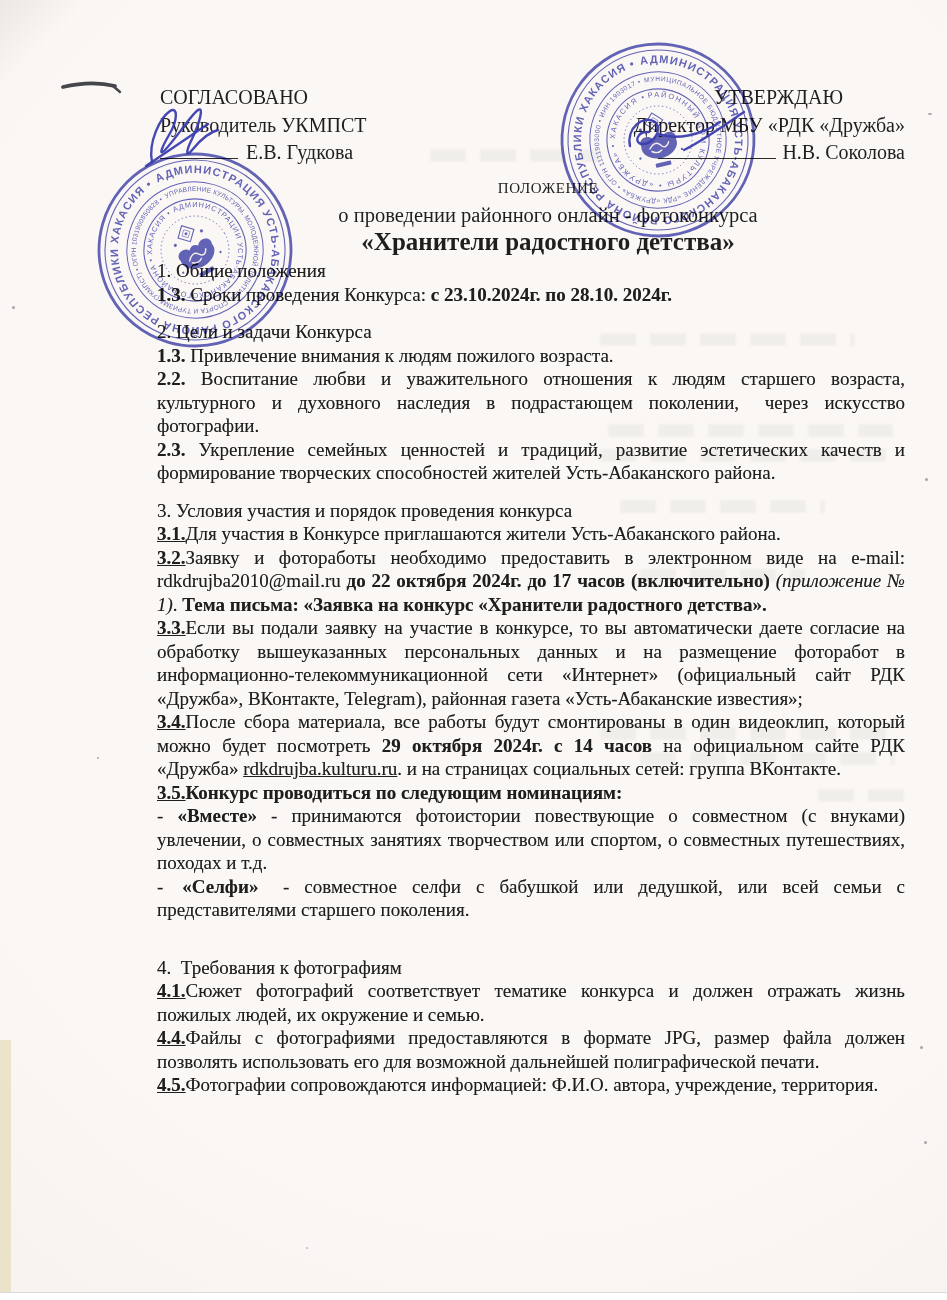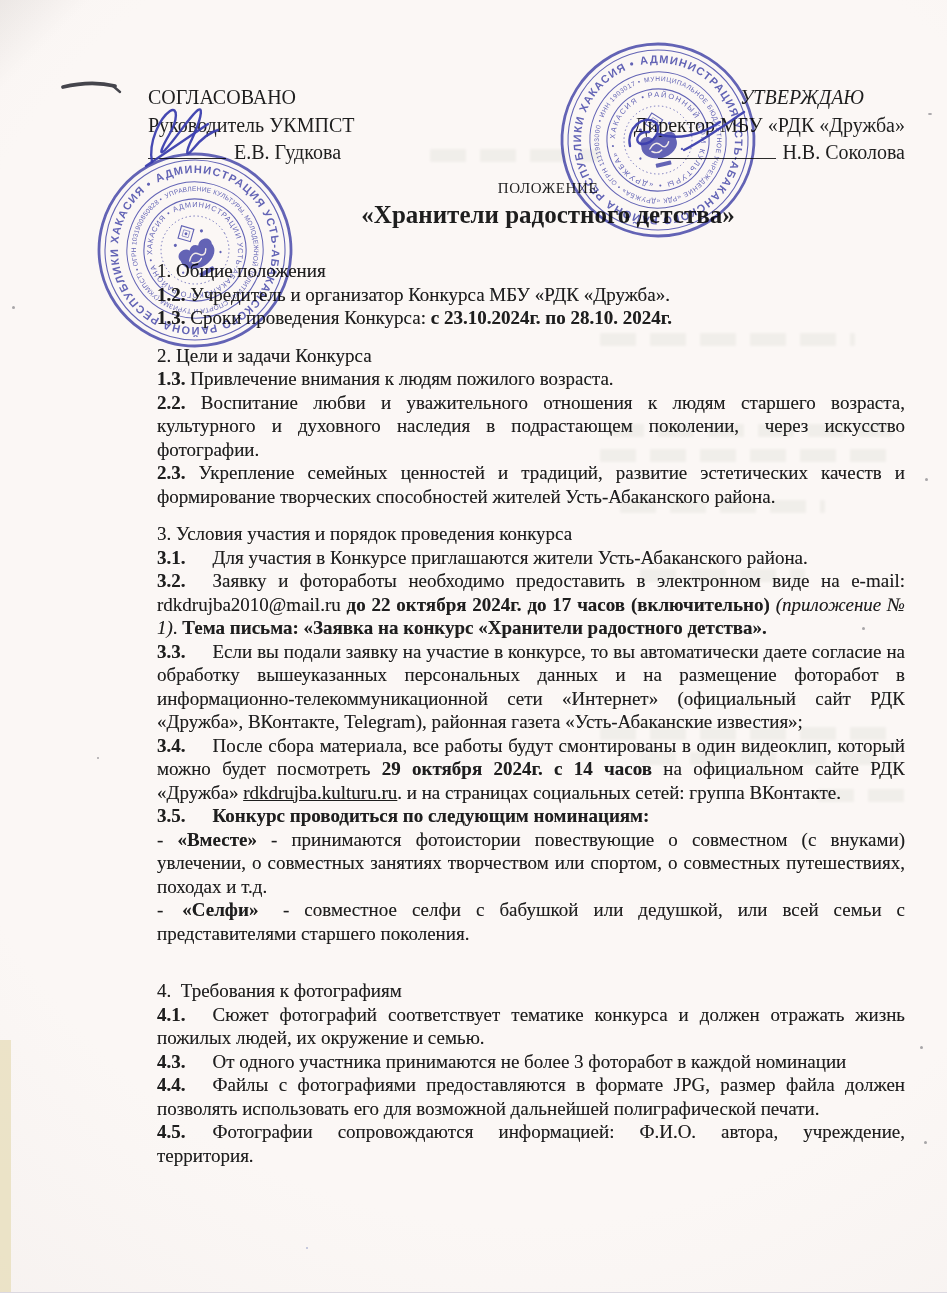--- a/index.html
+++ b/index.html
@@ -21,23 +21,23 @@
 
   
   .ghost{
     position:absolute;height:13px;border-radius:2px;
     background:repeating-linear-gradient(90deg, rgba(128,138,118,.5) 0 36px, rgba(128,138,118,0) 36px 50px);
     opacity:.16;filter:blur(1.3px);
   }
 
   
   .approve{position:absolute;top:84px;font-size:20px;line-height:27.5px;white-space:nowrap;}
-  .approve.left{left:148px;width:330px;}
+  .approve.left{left:160px;width:330px;}
   .approve.right{left:605px;width:300px;text-align:right;}
-  .approve.right .l1 span{margin-right:41px;display:inline-block;font-style:italic;}
+  .approve.right .l1 span{margin-right:62px;display:inline-block;}
   .sig-underline{display:inline-block;border-bottom:1.6px solid #2b2b2b;height:14px;vertical-align:baseline;}
   .approve.left .sig-underline{width:78px;margin-right:8px;}
   .approve.right .sig-underline{width:118px;margin-right:6px;}
 
   
   .title-block{position:absolute;left:157px;top:174px;width:748px;text-align:center;transform:translateX(17px);}
   .title-block .t1{font-size:15px;font-weight:normal;letter-spacing:.6px;line-height:28px;}
   .title-block .t2{font-size:20.5px;line-height:27px;}
   .title-block .t3{font-size:25px;font-weight:bold;line-height:26px;}
 
@@ -46,21 +46,21 @@
     position:absolute;left:157px;top:259px;width:748px;
     font-size:19px;line-height:23.5px;text-align:justify;
     text-shadow:0 0 .4px rgba(40,40,40,.45);
   }
   .doc-body section + section{margin-top:14px;}
   .doc-body section.gap-before{margin-top:34px;}
   .sec-heading{font-weight:normal;}
   .para span.b{font-weight:bold;}
   .para span.i{font-style:italic;}
   .para span.u{text-decoration:underline;}
-  .para span.num{margin-right:27px;}
+  .para span.num{text-decoration:underline;}
 
   
   .stamp{position:absolute;mix-blend-mode:multiply;opacity:.86;}
   .stamp text{font-family:"Liberation Sans","DejaVu Sans",sans-serif;fill:var(--stamp,#4a4db2);}
   .stamp .ring1{font-size:11px;font-weight:bold;letter-spacing:1px;}
   .stamp .ring2{font-size:6.6px;letter-spacing:.2px;}
   .stamp .ring3{font-size:7.4px;letter-spacing:.6px;}
   .stamp circle,.stamp rect.o,.stamp path.o{fill:none;stroke:var(--stamp,#4a4db2);}
   #stamp-left{left:90px;top:145px;width:210px;height:210px;transform:rotate(-29deg);}
   #stamp-right{left:553px;top:35px;width:210px;height:210px;transform:rotate(-13deg);}
@@ -98,27 +98,27 @@
 </div>
 
 <div class="approve right">
   <div class="l1"><span>УТВЕРЖДАЮ</span></div>
   <div class="l2">Директор МБУ «РДК «Дружба»</div>
   <div class="l3"><span class="sig-underline"></span><span>Н.В. Соколова</span></div>
 </div>
 
 <div class="title-block">
   <div class="t1">ПОЛОЖЕНИЕ</div>
+  <div class="t2">о проведении районного онлайн - фотоконкурса</div>
   <div class="t3">«Хранители радостного детства»</div>
 </div>
 
 <div class="doc-body">
     <section>
       <div class="sec-heading">1. Общие положения</div>
-      <div class="para"><span class="b">1.2.</span><span> Учредитель и организатор Конкурса МБУ «РДК «Дружба».</span></div>
       <div class="para"><span class="b">1.3.</span><span> Сроки проведения Конкурса: </span><span class="b">с 23.10.2024г. по 28.10. 2024г.</span></div>
     </section>
     <section>
       <div class="sec-heading">2. Цели и задачи Конкурса</div>
       <div class="para"><span class="b">1.3.</span><span> Привлечение внимания к людям пожилого возраста.</span></div>
       <div class="para"><span class="b">2.2.</span><span> Воспитание любви и уважительного отношения к людям старшего возраста, культурного и духовного наследия в подрастающем поколении,  через искусство фотографии.</span></div>
       <div class="para"><span class="b">2.3.</span><span> Укрепление семейных ценностей и традиций, развитие эстетических качеств и формирование творческих способностей жителей Усть-Абаканского района.</span></div>
     </section>
     <section>
       <div class="sec-heading">3. Условия участия и порядок проведения конкурса</div>
@@ -126,21 +126,20 @@
       <div class="para"><span class="b num">3.2.</span><span>Заявку и фотоработы необходимо предоставить в электронном виде на e-mail: rdkdrujba2010@mail.ru </span><span class="b">до 22 октября 2024г. до 17 часов (включительно) </span><span class="i">(приложение № 1)</span><span>. </span><span class="b">Тема письма: «Заявка на конкурс «Хранители радостного детства».</span></div>
       <div class="para"><span class="b num">3.3.</span><span>Если вы подали заявку на участие в конкурсе, то вы автоматически даете согласие на обработку вышеуказанных персональных данных и на размещение фоторабот в информационно-телекоммуникационной сети «Интернет» (официальный сайт РДК «Дружба», ВКонтакте, Telegram), районная газета «Усть-Абаканские известия»;</span></div>
       <div class="para"><span class="b num">3.4.</span><span>После сбора материала, все работы будут смонтированы в один видеоклип, который можно будет посмотреть </span><span class="b">29 октября 2024г. с 14 часов</span><span> на официальном сайте РДК «Дружба» </span><span class="u">rdkdrujba.kulturu.ru</span><span>. и на страницах социальных сетей: группа ВКонтакте.</span></div>
       <div class="para"><span class="b num">3.5.</span><span class="b">Конкурс проводиться по следующим номинациям:</span></div>
       <div class="para"><span>- </span><span class="b">«Вместе»</span><span> - принимаются фотоистории повествующие о совместном (с внуками) увлечении, о совместных занятиях творчеством или спортом, о совместных путешествиях, походах и т.д.</span></div>
       <div class="para"><span>- </span><span class="b">«Селфи»</span><span>  - совместное селфи с бабушкой или дедушкой, или всей семьи с представителями старшего поколения.</span></div>
     </section>
     <section class="gap-before">
       <div class="sec-heading">4. Требования к фотографиям</div>
       <div class="para"><span class="b num">4.1.</span><span>Сюжет фотографий соответствует тематике конкурса и должен отражать жизнь пожилых людей, их окружение и семью.</span></div>
-      <div class="para"><span class="b num">4.3.</span><span>От одного участника принимаются не более 3 фоторабот в каждой номинации</span></div>
       <div class="para"><span class="b num">4.4.</span><span>Файлы с фотографиями предоставляются в формате JPG, размер файла должен позволять использовать его для возможной дальнейшей полиграфической печати.</span></div>
       <div class="para"><span class="b num">4.5.</span><span>Фотографии сопровождаются информацией: Ф.И.О. автора, учреждение, территория.</span></div>
     </section>
   </div>
 
 <svg width="0" height="0" style="position:absolute">
   <defs>
     <symbol id="emblem" viewBox="-45 -50 90 90">
       <g stroke="#4a4db2" fill="#4a4db2">
         <rect class="o" x="-9" y="-43" width="18" height="18" transform="rotate(45 0 -34)" stroke-width="1.6" fill="none"></rect>

